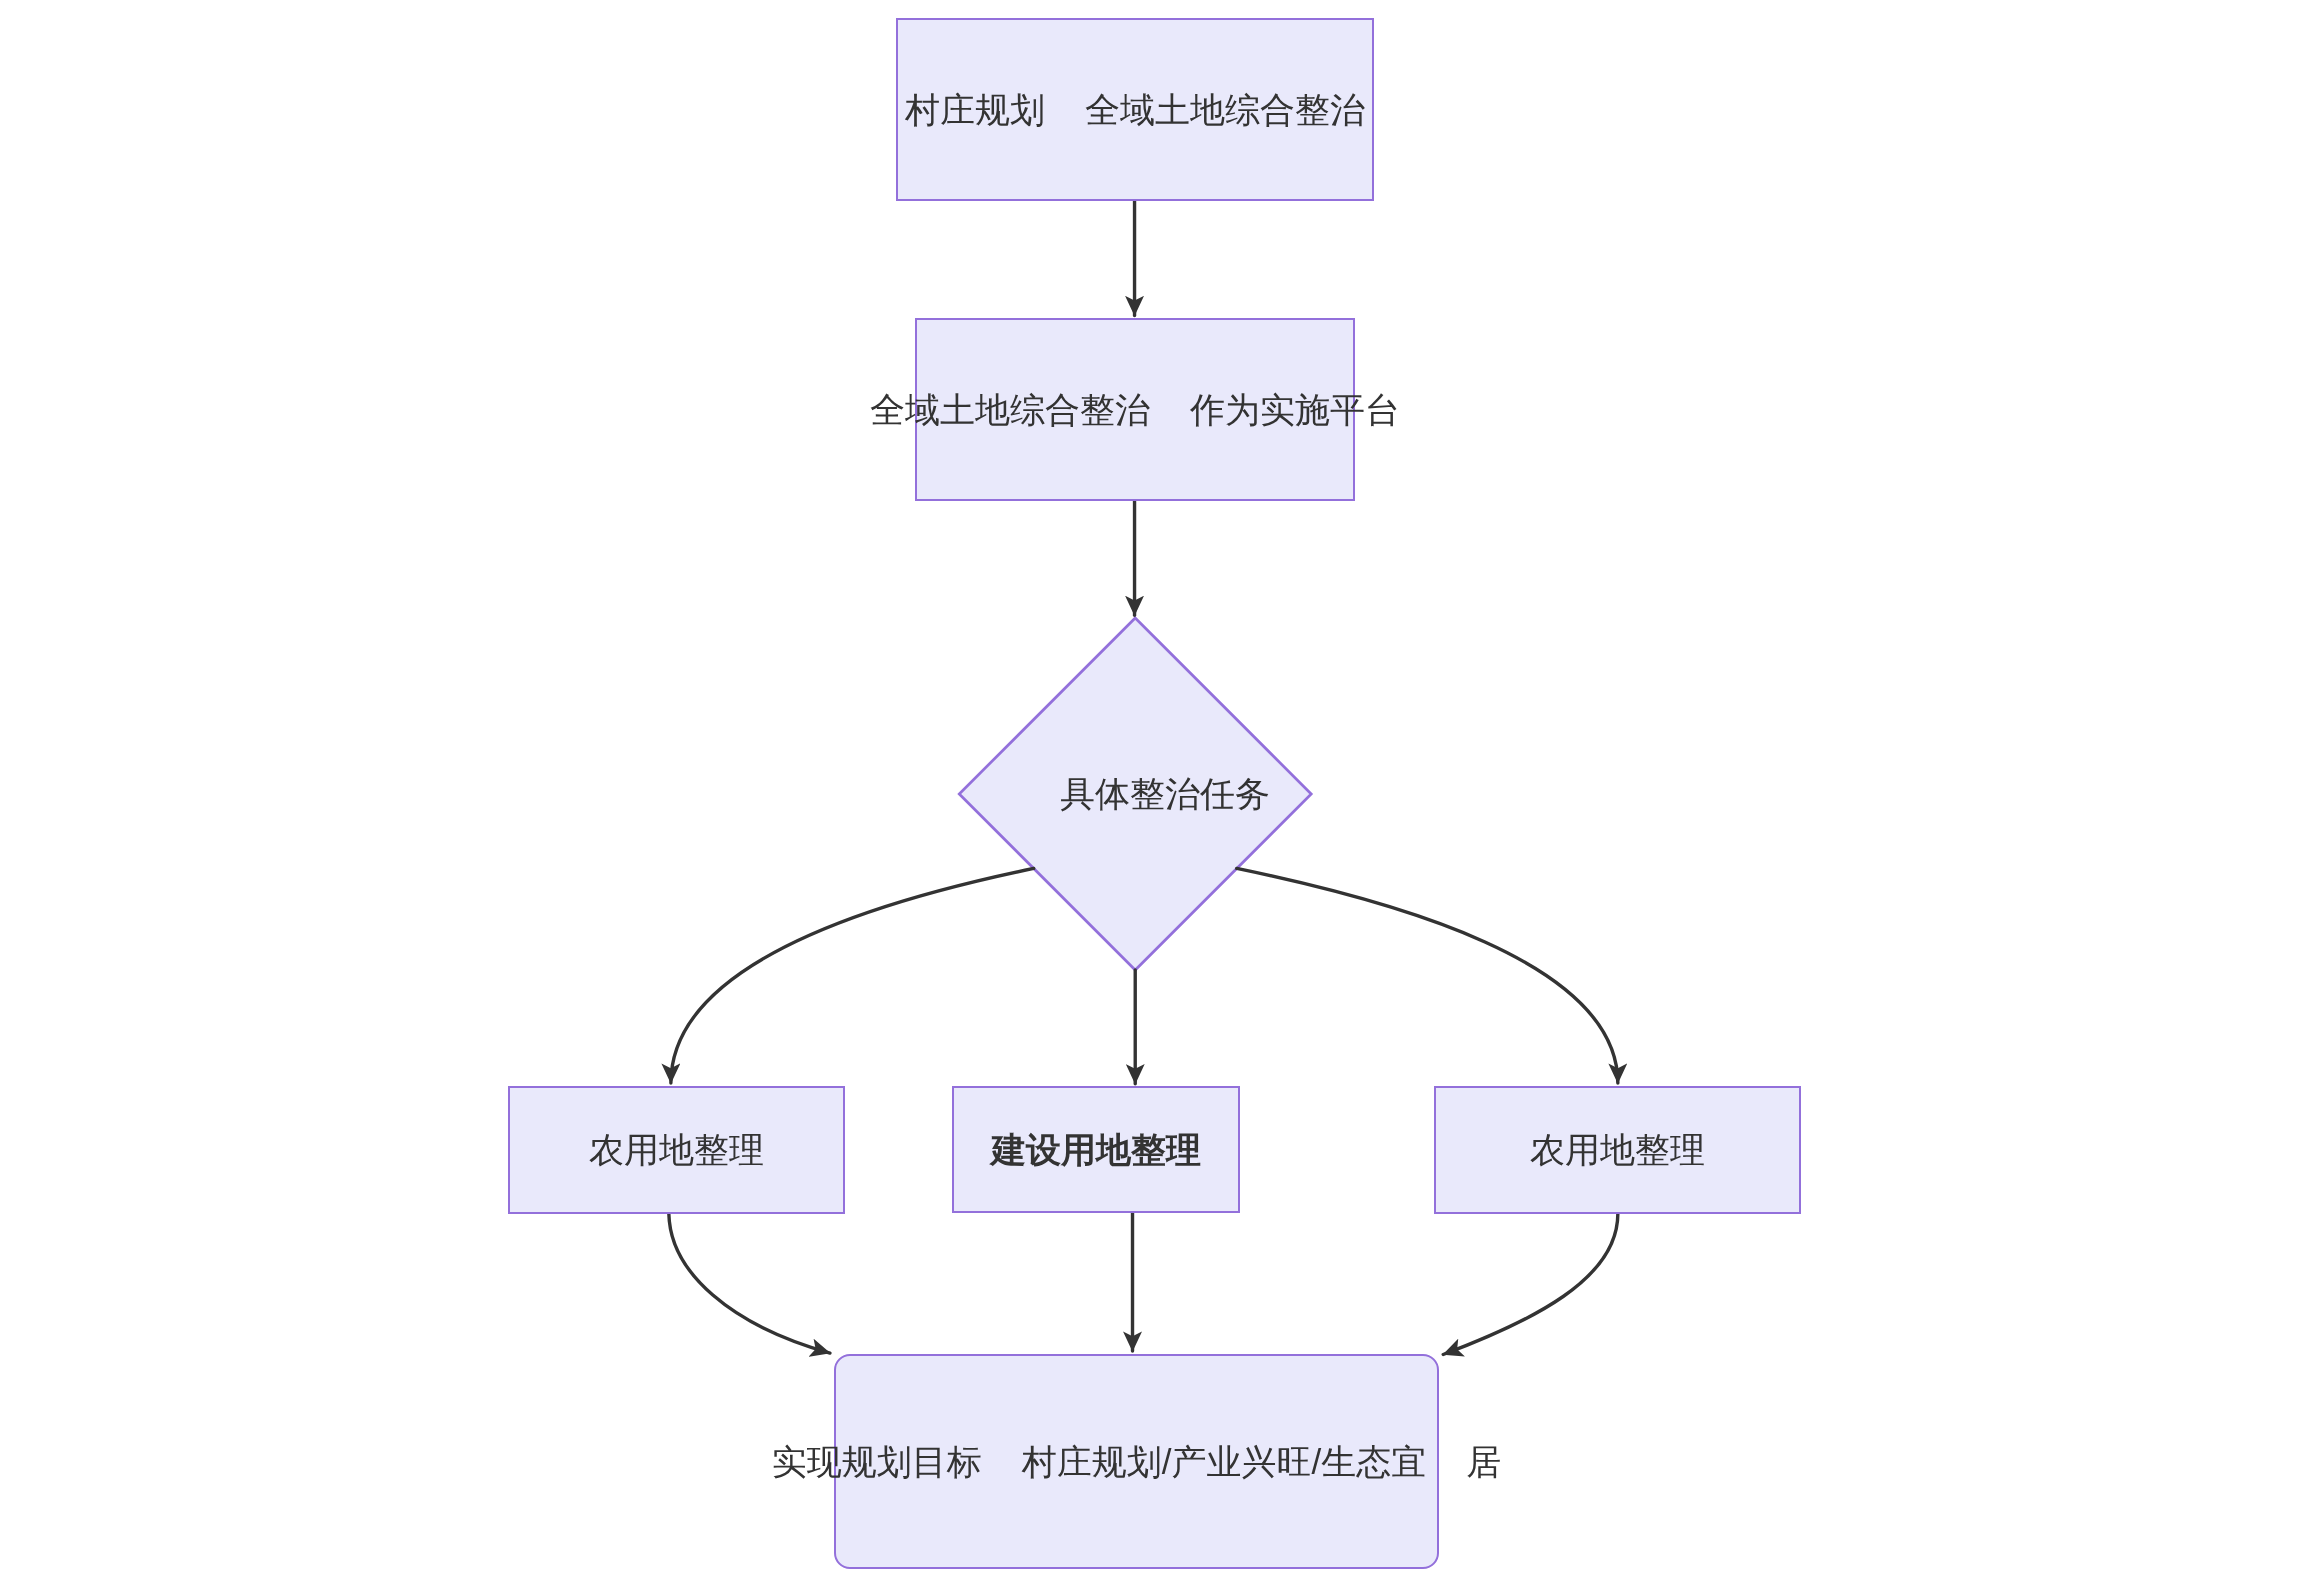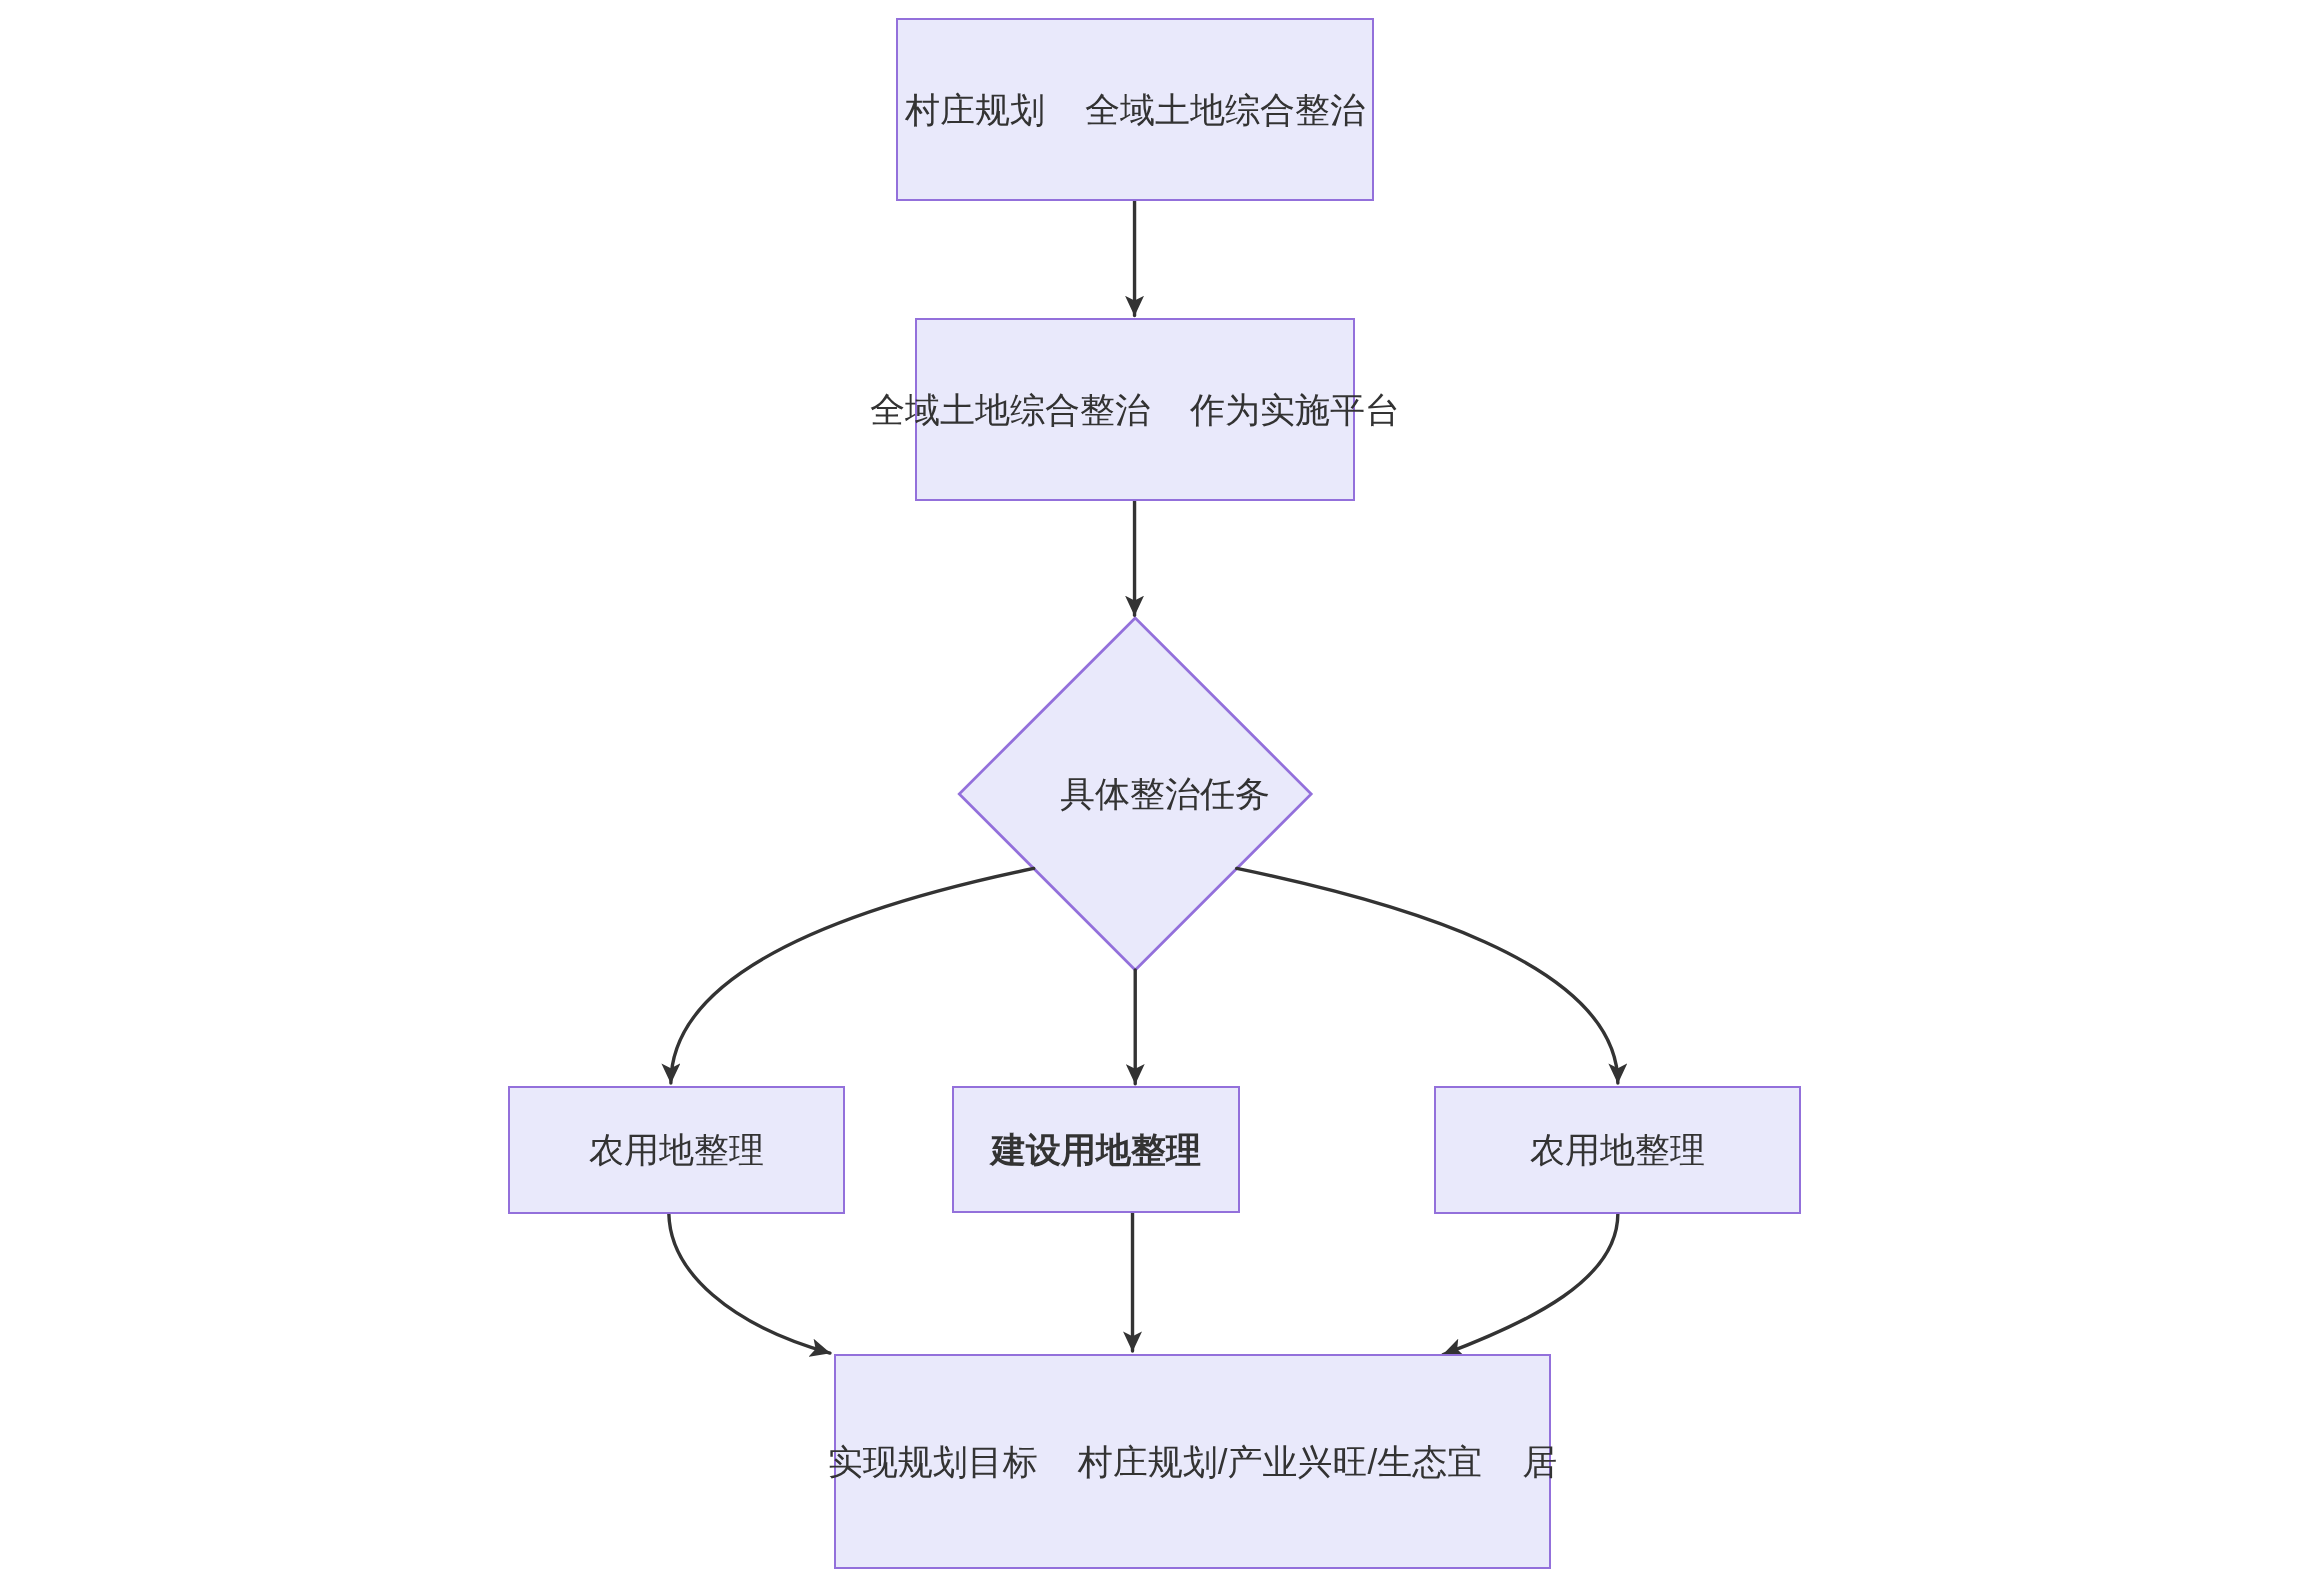--- a/index.html
+++ b/index.html
@@ -47,21 +47,21 @@
     color: #333333;
     white-space: nowrap;
     text-align: center;
   }
   
   #node-village      { left: 896px; top:   18.3px; width: 478px; height: 183px; }
   #node-platform     { left: 915px; top:  318px; width: 440px; height: 183px; }
   #node-farmland     { left:  508px; top: 1086px; width: 337px; height: 128px; }
   #node-construction { left: 952px; top: 1086px; width: 288px; height: 127px; font-weight: bold; }
   #node-ecology      { left: 1434px; top: 1086px; width: 367px; height: 128px; }
-  #node-goal         { left: 834px; top: 1354px; width: 717px; height: 215px; }
+  #node-goal         { left: 834px; top: 1354px; width: 605px; height: 215px; border-radius: 16px; }
   #label-tasks       { left: 1165px; top: 794px; }
 </style>
 </head>
 <body>
 
 <div id="canvas">
 
   <svg id="edge-layer" viewBox="0 0 3408 2346" xmlns="http://www.w3.org/2000/svg">
     <defs>
       <marker id="arrowhead" viewBox="0 0 30 28" refX="29" refY="14" markerWidth="30" markerHeight="28" markerUnits="userSpaceOnUse" orient="auto">

